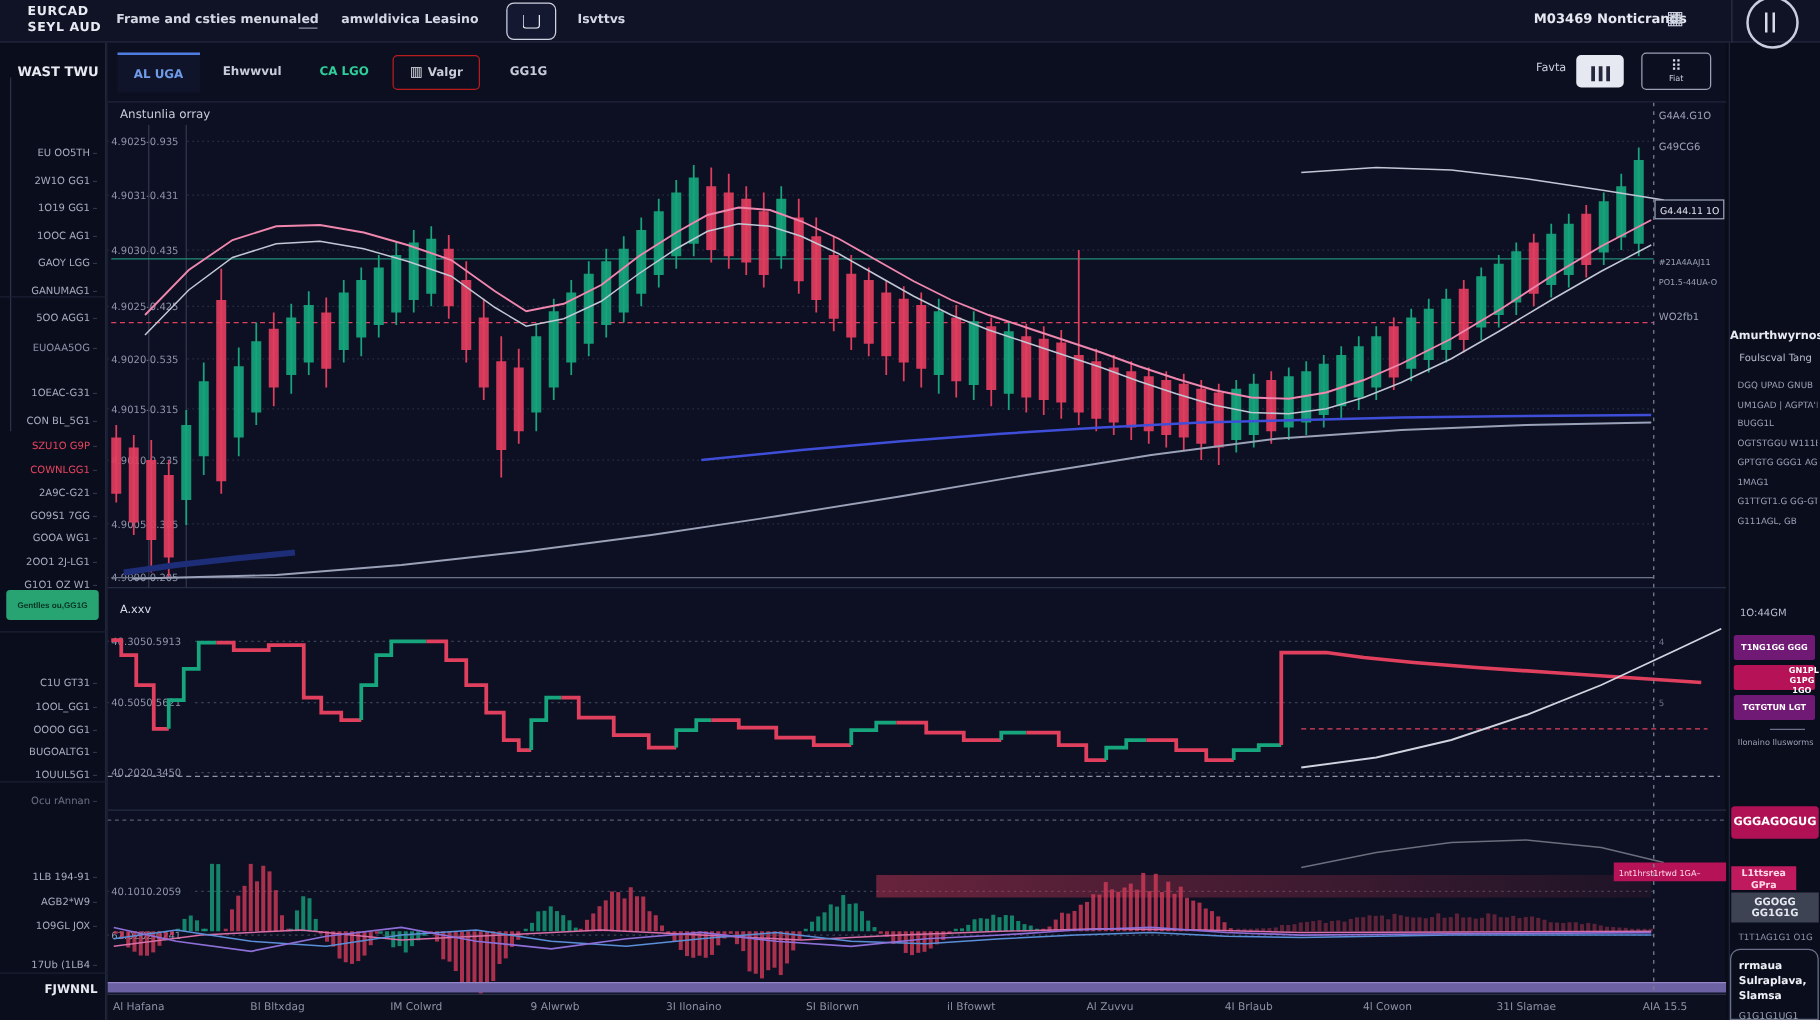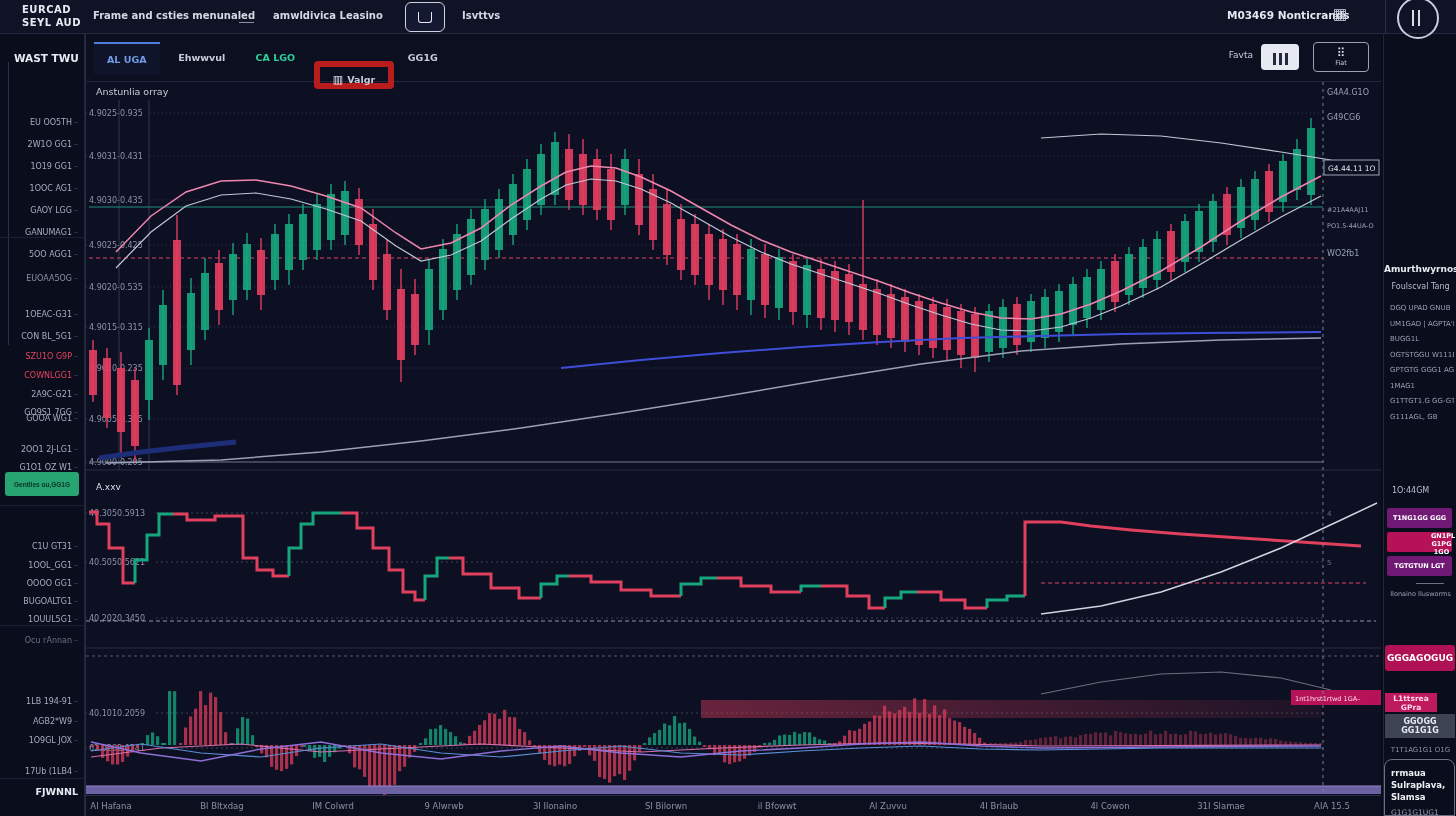--- a/index.html
+++ b/index.html
@@ -43,21 +43,21 @@
 
   
   #chart { position:absolute; left:85px; top:34px; width:1295px; height:782px;
     background:#0d1022; border-left:1px solid #262c42; }
   #tabbar { position:absolute; left:0; top:0; width:1295px; height:48px;
     background:#0c0f20; border-bottom:1px solid #20263c; }
   .tab { position:absolute; top:8px; height:32px; line-height:32px; padding:0 13px;
     font-size:9.5px; font-weight:bold; color:#c8ccd8; cursor:pointer; }
   .tab.active { color:#6f9be8; border-top:2px solid #4f7ce0; background:#10142a; }
   .tab.green { color:#2fcf9a; }
-  .tab.boxed { border:6px solid #b91c1c; border-radius:4px; height:28px; line-height:26px; top:27px; }
+  .tab.boxed { border:1px solid #b91c1c; border-radius:4px; height:28px; line-height:26px; top:10px; }
   .tab .tico { display:inline-block; margin-right:4px; color:#e8eaf2; font-size:11px; }
   .tb-fav { position:absolute; right:128px; top:16px; font-size:9px; color:#c8ccd8; cursor:pointer; }
   .tb-white { position:absolute; right:82px; top:10px; width:38px; height:26px;
     background:#e6e9f2; border-radius:4px; border:none; cursor:pointer; }
   .tb-white i { display:inline-block; width:3px; height:12px; background:#23283c; margin:7px 1.5px 0; }
   .tb-grid { position:absolute; right:12px; top:8px; width:56px; height:30px;
     border:1px solid #9aa0b6; border-radius:4px; background:transparent; color:#c8ccd8;
     font-size:6.5px; cursor:pointer; font-family:inherit; }
   .tb-grid .g { font-size:12px; display:block; line-height:11px; color:#d8dce8; }
   .sub { position:absolute; left:10px; top:52px; font-size:9.5px; color:#c8ccd8; z-index:3; }
@@ -145,21 +145,21 @@
       <div class="wl-row dim" style="top: 172px;"><span>GAOY LGG</span><span class="tick">–</span></div>
       <div class="wl-row dim" style="top: 194px;"><span>GANUMAG1</span><span class="tick">–</span></div>
       <div class="wl-row dim" style="top: 216px;"><span>5OO AGG1</span><span class="tick">–</span></div>
       <div class="wl-row dim2" style="top: 240px;"><span>EUOAA5OG</span><span class="tick">–</span></div>
       <div class="wl-row dim" style="top: 276px;"><span>1OEAC-G31</span><span class="tick">–</span></div>
       <div class="wl-row dim" style="top: 298px;"><span>CON BL_5G1</span><span class="tick">–</span></div>
       <div class="wl-row red" style="top: 318px;"><span>SZU1O G9P</span><span class="tick">–</span></div>
       <div class="wl-row red" style="top: 337px;"><span>COWNLGG1</span><span class="tick">–</span></div>
       <div class="wl-row dim" style="top: 356px;"><span>2A9C-G21</span><span class="tick">–</span></div>
       <div class="wl-row dim" style="top: 374px;"><span>GO9S1 7GG</span><span class="tick">–</span></div>
-      <div class="wl-row dim" style="top: 380px;"><span>GOOA WG1</span><span class="tick">–</span></div>
+      <div class="wl-row dim" style="top: 392px;"><span>GOOA WG1</span><span class="tick">–</span></div>
       <div class="wl-row dim" style="top: 411px;"><span>2OO1 2J-LG1</span><span class="tick">–</span></div>
       <div class="wl-row dim" style="top: 429px;"><span>G1O1 OZ W1</span><span class="tick">–</span></div>
       <div class="wl-row red" style="top: 445px;"><span>4.91_G3</span><span class="tick">–</span></div>
       <div class="wl-row dim" style="top: 508px;"><span>C1U GT31</span><span class="tick">–</span></div>
       <div class="wl-row dim" style="top: 527px;"><span>1OOL_GG1</span><span class="tick">–</span></div>
       <div class="wl-row dim" style="top: 545px;"><span>OOOO GG1</span><span class="tick">–</span></div>
       <div class="wl-row dim" style="top: 563px;"><span>BUGOALTG1</span><span class="tick">–</span></div>
       <div class="wl-row dim" style="top: 581px;"><span>1OUUL5G1</span><span class="tick">–</span></div>
       <div class="wl-row faint" style="top: 602px;"><span>Ocu rAnnan</span><span class="tick">–</span></div>
       <div class="wl-row dim" style="top: 663px;"><span>1LB 194-91</span><span class="tick">–</span></div>

